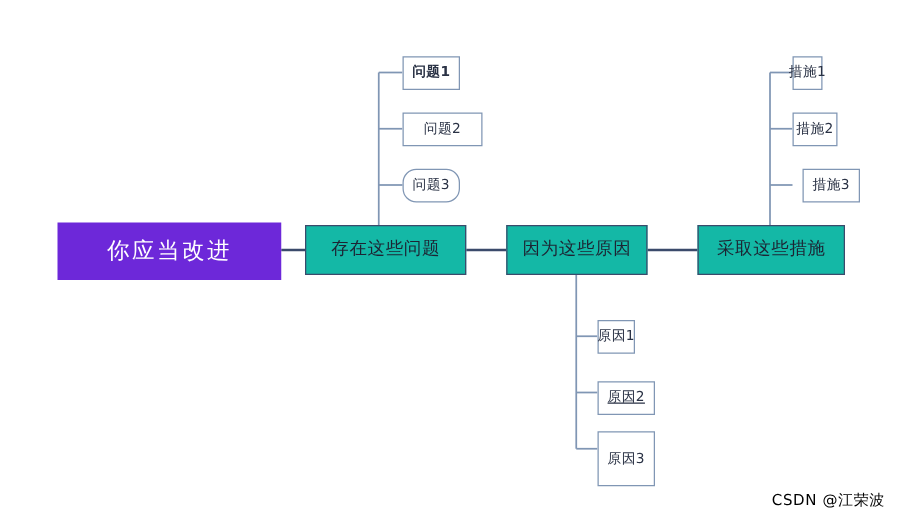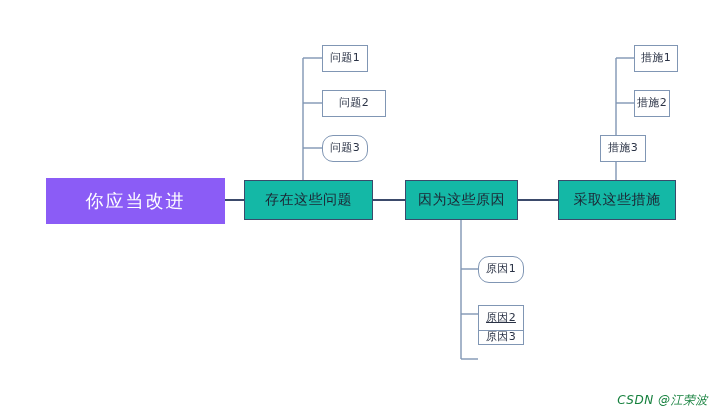--- a/index.html
+++ b/index.html
@@ -86,33 +86,33 @@
     <line x1="461" y1="269" x2="478" y2="269" stroke="#8096b4" stroke-width="1.4"></line>
     <line x1="461" y1="314" x2="478" y2="314" stroke="#8096b4" stroke-width="1.4"></line>
     <line x1="461" y1="359" x2="478" y2="359" stroke="#8096b4" stroke-width="1.4"></line>
 
     <line x1="616" y1="180" x2="616" y2="58" stroke="#8096b4" stroke-width="1.4"></line>
     <line x1="616" y1="58" x2="634" y2="58" stroke="#8096b4" stroke-width="1.4"></line>
     <line x1="616" y1="103" x2="634" y2="103" stroke="#8096b4" stroke-width="1.4"></line>
     <line x1="616" y1="148" x2="634" y2="148" stroke="#8096b4" stroke-width="1.4"></line>
   </svg>
 
-  <div class="node node-root" style="left: 46px; top: 178px; width: 179px; height: 46px; background: #8b5cf6; color: rgb(255, 255, 255);">你应当改进</div>
+  <div class="node node-root" style="left: 46px; top: 178px; width: 179px; height: 46px; background: #6d28d9; color: rgb(255, 255, 255);">你应当改进</div>
 
   <div class="node node-main" style="left: 244px; top: 180px; width: 129px; height: 40px;">存在这些问题</div>
   <div class="node node-main" style="left: 405px; top: 180px; width: 113px; height: 40px;">因为这些原因</div>
   <div class="node node-main" style="left: 558px; top: 180px; width: 118px; height: 40px;">采取这些措施</div>
 
-  <div class="node node-leaf" style="left: 322px; top: 45px; width: 46px; height: 27px;">问题1</div>
+  <div class="node node-leaf" style="left: 322px; top: 45px; width: 46px; height: 27px; font-weight: bold;">问题1</div>
   <div class="node node-leaf" style="left: 322px; top: 90px; width: 64px; height: 27px;">问题2</div>
   <div class="node node-leaf" style="left: 322px; top: 135px; width: 46px; height: 27px; border-radius: 11px;">问题3</div>
 
-  <div class="node node-leaf" style="left: 478px; top: 256px; width: 46px; height: 27px; border-radius: 11px;">原因1</div>
+  <div class="node node-leaf" style="left: 478px; top: 256px; width: 30px; height: 27px;">原因1</div>
   <div class="node node-leaf" style="left: 478px; top: 305px; width: 46px; height: 27px; text-decoration: underline;">原因2</div>
-  <div class="node node-leaf" style="left: 478px; top: 330px; width: 46px; height: 15px;">原因3</div>
+  <div class="node node-leaf" style="left: 478px; top: 345px; width: 46px; height: 44px;">原因3</div>
 
-  <div class="node node-leaf" style="left: 634px; top: 45px; width: 44px; height: 27px;">措施1</div>
+  <div class="node node-leaf" style="left: 634px; top: 45px; width: 24px; height: 27px;">措施1</div>
   <div class="node node-leaf" style="left: 634px; top: 90px; width: 36px; height: 27px;">措施2</div>
-  <div class="node node-leaf" style="left: 600px; top: 135px; width: 46px; height: 27px;">措施3</div>
+  <div class="node node-leaf" style="left: 642px; top: 135px; width: 46px; height: 27px;">措施3</div>
 
-  <div class="watermark" style="color: #15803d; font-style: italic;">CSDN @江荣波</div>
+  <div class="watermark" style="color: #000000;">CSDN @江荣波</div>
 
 </div>
 
 </body></html>

